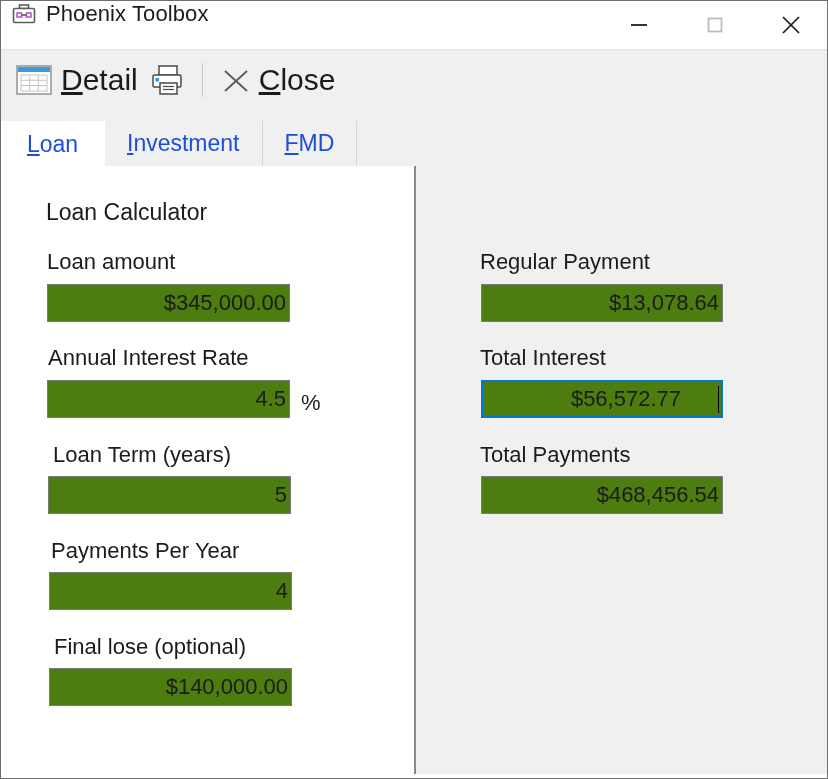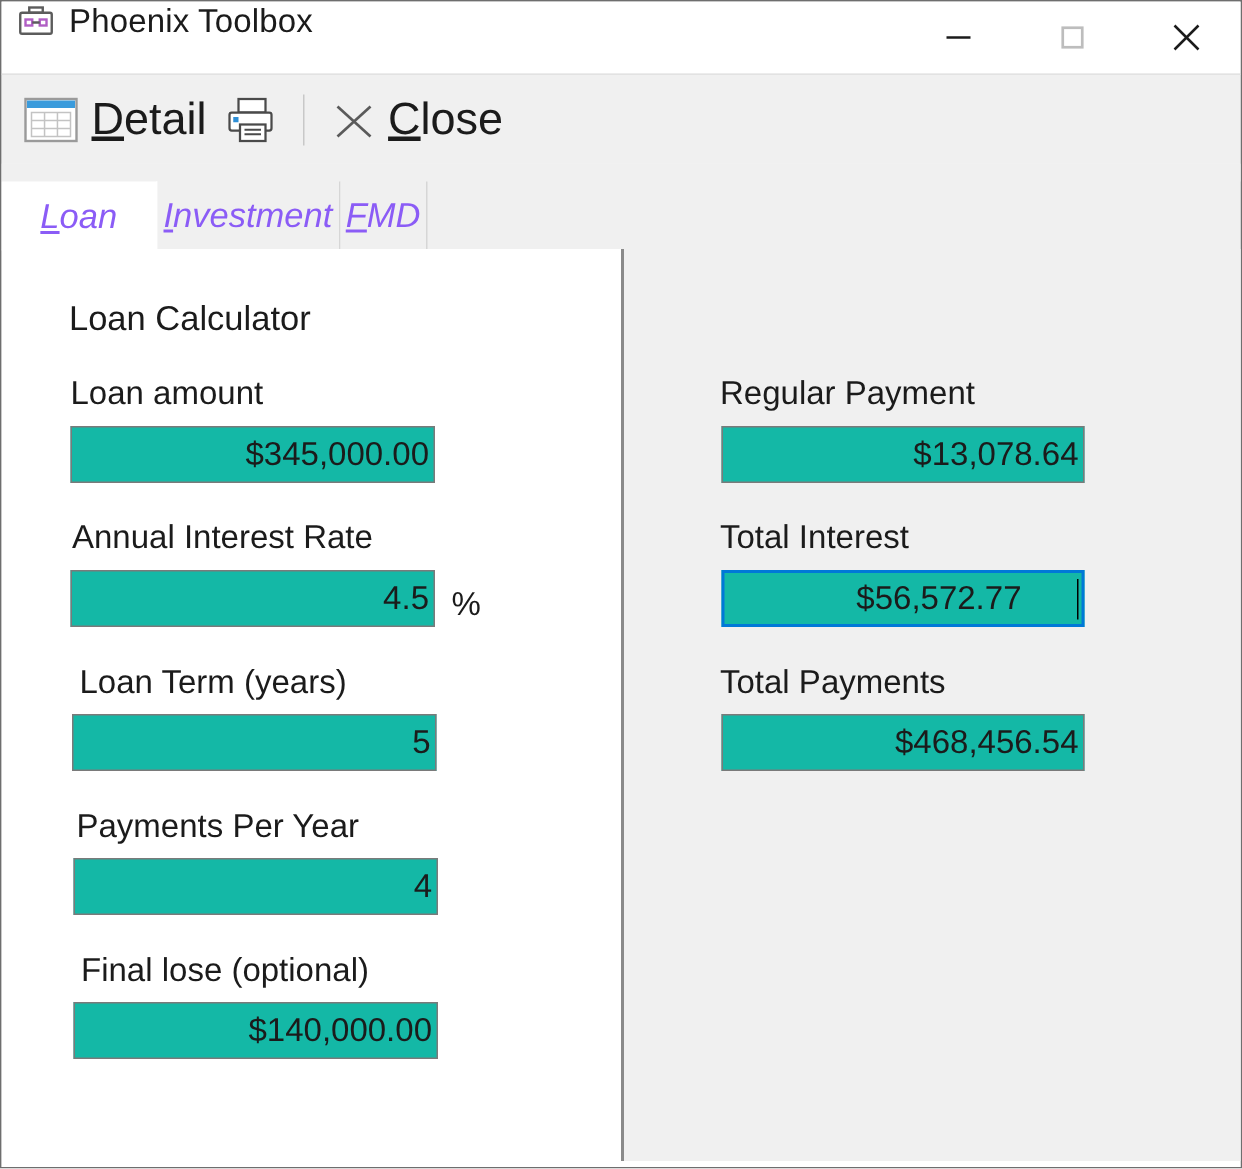--- a/index.html
+++ b/index.html
@@ -123,29 +123,28 @@
     left: 0;
     top: 12px;
     display: flex;
     align-items: stretch;
     height: 45px;
   }
   .tab {
     display: flex;
     align-items: center;
     justify-content: center;
-    padding: 0 4px;
+    padding: 0 22px;
     font-size: 23px;
-    color: #8b5cf6;
+    color: #1d4ed8;
     background: #f0f0f0;
     border-right: 1px solid #d6d6d6;
     box-sizing: border-box;
     cursor: default;
     white-space: nowrap;
-    font-style: italic;
   }
   .tab.active {
     background: #ffffff;
     border-right: 1px solid #ffffff;
     height: 46px;
   }
   .tab u { text-underline-offset: 2px; }
   .tab-loan { min-width: 104px; }
 
   
@@ -185,21 +184,21 @@
   }
   .field-label {
     position: absolute;
     font-size: 22px;
     color: #1b1b1b;
     white-space: nowrap;
   }
   .field-box {
     position: absolute;
     box-sizing: border-box;
-    background: #14b8a6;
+    background: #4d7c0f;
     border: 1px solid #7a7a7a;
     display: flex;
     align-items: center;
     justify-content: flex-end;
     padding-right: 3px;
     font-size: 22px;
     color: #1b1b1b;
     overflow: hidden;
     white-space: nowrap;
   }

